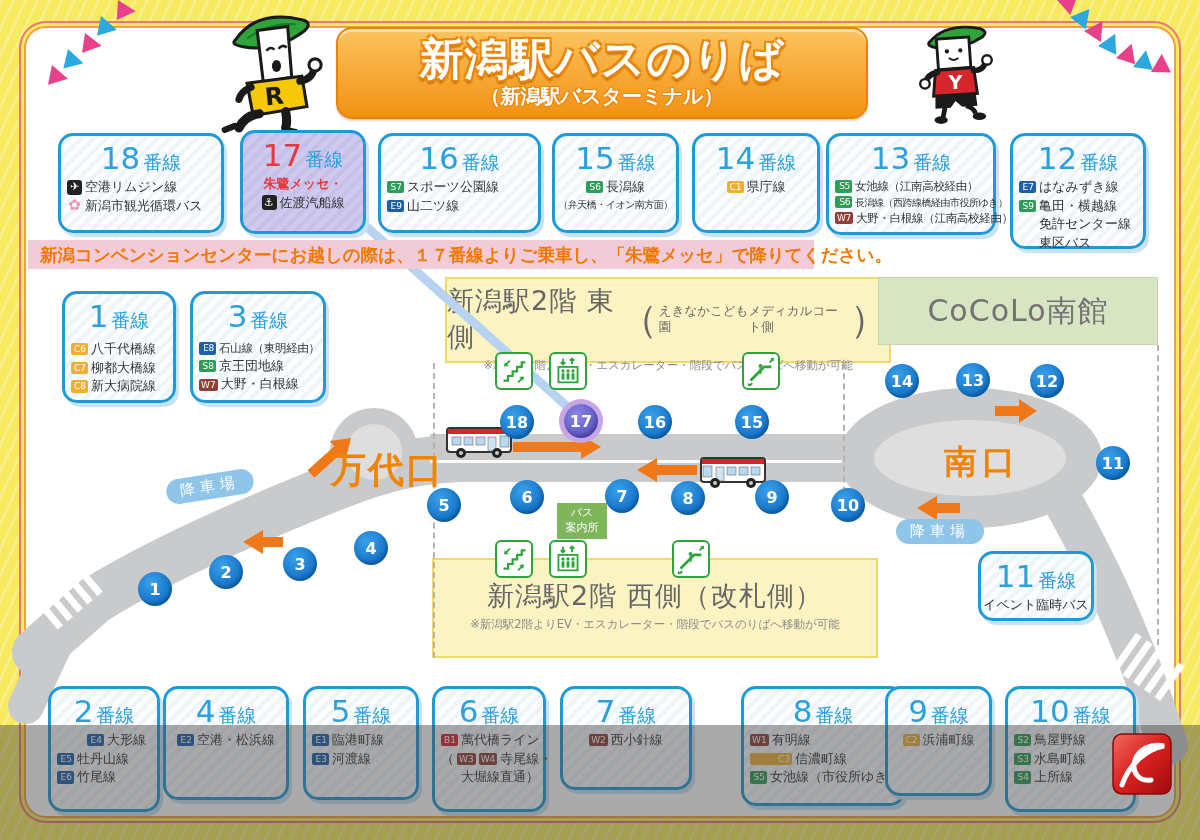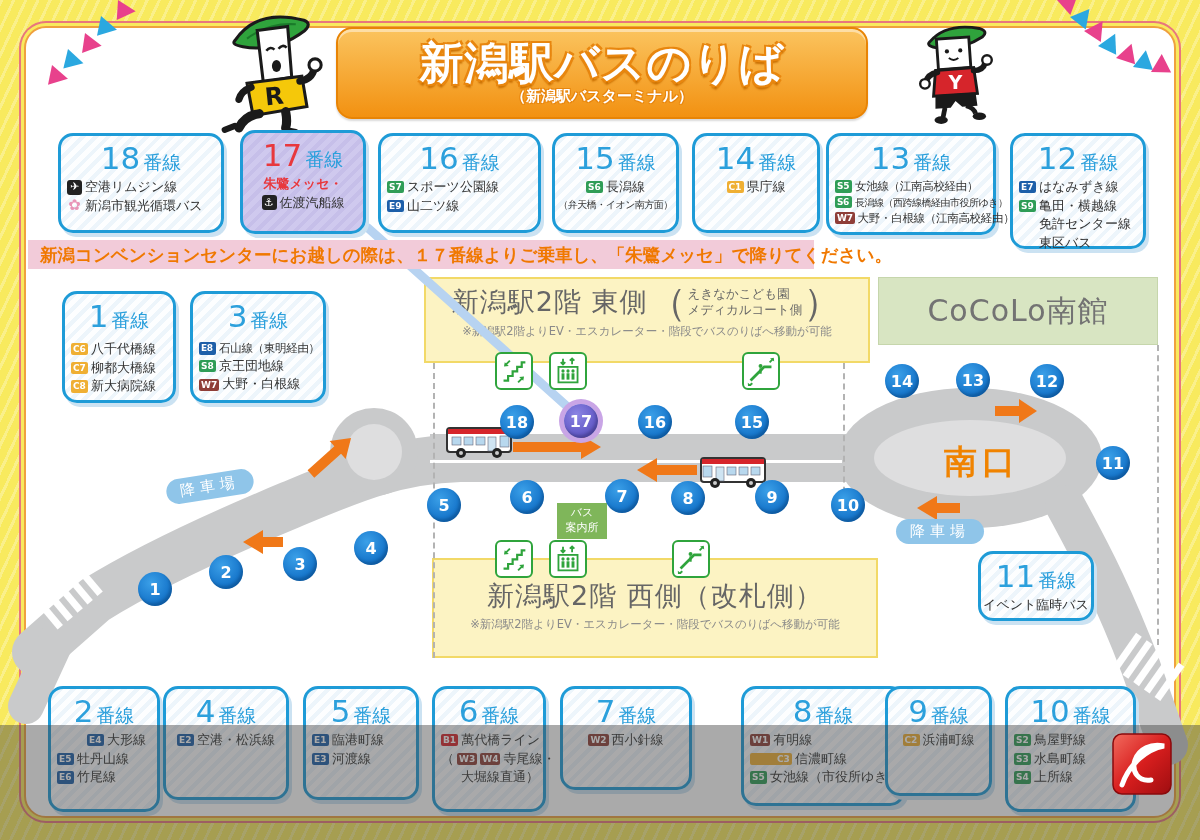--- a/index.html
+++ b/index.html
@@ -11,21 +11,21 @@
     border:2px solid #EFA13F;border-radius:22px;
     box-shadow:0 0 0 3px #F8EA5E,0 0 0 5px #E8767D;z-index:0;}
 
   
   .banner{position:absolute;left:336px;top:27px;width:528px;height:88px;z-index:5;
     background:linear-gradient(#FBC45F,#F29111);border:2px solid #E88405;border-radius:16px;
     box-shadow:inset 0 3px 0 rgba(255,255,255,.45), 0 2px 2px rgba(0,0,0,.15);
     display:flex;flex-direction:column;align-items:center;justify-content:center;}
   .banner .main{font-size:44px;font-weight:bold;color:#fff;line-height:1.05;letter-spacing:1px;
     text-shadow:-2px -2px 0 #E8860E,2px -2px 0 #E8860E,-2px 2px 0 #E8860E,2px 2px 0 #E8860E,0 4px 2px #C96F00;}
-  .banner .sub{font-size:15px;font-weight:bold;color:#fff;
+  .banner .sub{font-size:20px;font-weight:bold;color:#fff;
     text-shadow:-1px -1px 0 #E8860E,1px -1px 0 #E8860E,-1px 1px 0 #E8860E,1px 1px 0 #E8860E;}
 
   
   .notice{position:absolute;left:28px;top:240px;width:786px;height:29px;background:#F2CBD9;z-index:9;
     display:flex;align-items:center;padding-left:12px;box-sizing:border-box;
     font-size:17.5px;font-weight:bold;color:#F07800;white-space:nowrap;}
 
   
   .card{position:absolute;box-sizing:border-box;z-index:8;
     background:repeating-linear-gradient(135deg,#FDFEFF 0 5px,#EDF5FB 5px 9px);
@@ -35,22 +35,22 @@
   .pnum{text-align:center;line-height:1.15;margin:2px 0 2px;}
   .pnum .num{font-size:31px;color:#2CA0DC;}
   .pnum .num.red{color:#E8383D;}
   .pnum .suffix{font-size:19px;color:#2CA0DC;margin-left:3px;}
   .plines{display:flex;flex-direction:column;gap:2px;}
   .pline{font-size:13px;color:#333;display:flex;align-items:center;gap:3px;line-height:1.3;white-space:nowrap;}
   .pline.center{justify-content:center;}
   .pline.sm{font-size:10px;letter-spacing:-0.5px;}
   .pline.xs{font-size:11.5px;letter-spacing:-0.3px;}
   .pline.indent{padding-left:20px;}
-  .badge{font-size:9px;font-weight:bold;color:#fff;border-radius:2px;padding:1px 2px;min-width:13px;
-    text-align:left;line-height:1.2;flex:none;}
+  .badge{font-size:9px;font-weight:normal;color:#fff;border-radius:2px;padding:1px 2px;min-width:13px;
+    text-align:right;line-height:1.2;flex:none;}
   .ptext.red{color:#E8383D;font-weight:bold;}
   .picon{width:15px;height:15px;background:#222;color:#fff;border-radius:3px;font-size:11px;
     display:inline-flex;align-items:center;justify-content:center;flex:none;}
   .picon-tulip{background:none;color:#E895B8;font-size:15px;}
 
   #card-p18{left:58px;top:133px;width:166px;height:100px}
   #card-p17{left:240px;top:130px;width:126px;height:104px}
   #card-p16{left:378px;top:133px;width:163px;height:100px}
   #card-p15{left:552px;top:133px;width:127px;height:100px}
   #card-p14{left:692px;top:133px;width:128px;height:100px}
@@ -64,29 +64,29 @@
   #card-p5{left:303px;top:686px;width:116px;height:114px}
   #card-p6{left:432px;top:686px;width:114px;height:126px}
   #card-p7{left:560px;top:686px;width:132px;height:104px}
   #card-p8{left:741px;top:686px;width:164px;height:120px}
   #card-p9{left:885px;top:686px;width:107px;height:110px}
   #card-p10{left:1005px;top:686px;width:131px;height:126px}
   #card-p1 .plines,#card-p3 .plines{margin-top:6px;}
 
   
   .yellow-block{position:absolute;background:#FCF3C3;border:2px solid #F2D967;z-index:1;box-sizing:border-box;}
-  .east-block{left:424px;top:277px;width:446px;height:86px;}
+  .east-block{left:445px;top:277px;width:446px;height:86px;}
   .west-block{left:432px;top:558px;width:446px;height:100px;padding-top:14px;}
   .green-block{position:absolute;left:878px;top:277px;width:280px;height:68px;background:#D8E5C2;
     border:1px solid #C6D6AC;z-index:1;display:flex;align-items:center;justify-content:center;
     font-size:30px;color:#737373;letter-spacing:1px;box-sizing:border-box;}
   .block-title-row{display:flex;align-items:center;justify-content:center;color:#666;margin-top:4px;}
   .bt{font-size:27px;letter-spacing:1px;}
   .paren{font-size:38px;font-weight:200;color:#666;margin:0 1px;line-height:1;}
-  .paren-lines{display:flex;flex-direction:column;font-size:12.5px;line-height:1.3;color:#666;}
+  .paren-lines{display:flex;font-size:12.5px;line-height:1.3;color:#666;}
   .block-note{text-align:center;font-size:11.5px;color:#8a8a8a;margin-top:3px;}
 
   
   .roads-svg,.deco-svg,.connector-svg{position:absolute;left:0;top:0;width:1200px;height:840px;pointer-events:none;}
   .roads-svg{z-index:1}.connector-svg{z-index:2}.deco-svg{z-index:7}
   .dash{position:absolute;border-left:2px dashed #B3B3B3;width:0;z-index:2;}
   .dash-1{left:433px;top:363px;height:295px}
   .dash-2{left:843px;top:363px;height:140px}
   .dash-3{left:1157px;top:345px;height:300px}
   .gate-label{position:absolute;color:#F08300;font-weight:bold;z-index:4;white-space:nowrap;}
@@ -218,20 +218,21 @@
   </div>
 
   <svg class="connector-svg">
     <line x1="368" y1="228" x2="580" y2="418" stroke="#B7D3F1" stroke-width="9" stroke-linecap="round"></line>
   </svg>
 
   <div class="dash dash-1"></div>
   <div class="dash dash-2"></div>
   <div class="dash dash-3"></div>
 
+  <div class="gate-label bandai">万代口</div>
   <div class="gate-label south">南口</div>
   <div class="dropoff dropoff-left">降車場</div>
   <div class="dropoff dropoff-right">降車場</div>
   <div class="businfo">
     <div>バス</div>
     <div>案内所</div>
   </div>
 
   <div class="ticon ti-stairs-e">
     <svg viewBox="0 0 33 33">

